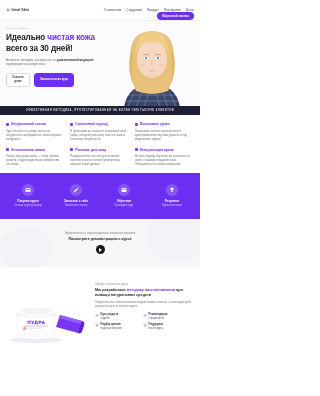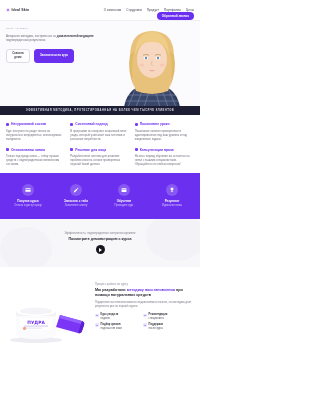--- a/index.html
+++ b/index.html
@@ -208,20 +208,24 @@
         <path d="M51 34.2 q3-1.6 6 0" stroke="#b9905a" stroke-width=".7" fill="none"></path>
 
         <path d="M48 40 q-1.4 4 .6 5" stroke="#e0b094" stroke-width=".7" fill="none"></path>
         <path d="M44.5 49 q3.5 2.6 7 0 q-3.5 1-7 0z" fill="#d98a86"></path>
         <ellipse cx="38" cy="44" rx="2.4" ry="1.5" fill="#f6bfae" opacity=".6"></ellipse>
         <ellipse cx="58" cy="44" rx="2.4" ry="1.5" fill="#f6bfae" opacity=".6"></ellipse>
       </svg>
     </div>
     <div class="hero-inner">
       <div class="eyebrow">Skin Academy</div>
+      <div class="hero-title">
+        <span>Идеально </span><span class="accent">чистая кожа</span><br>
+        <span>всего за 30 дней!</span>
+      </div>
       <div class="hero-sub">
         <span>Авторская методика, построенная на</span>
         <b>доказательной медицине</b>
         <span class="ln2">подтвержденных результатах</span>
       </div>
       <div class="hero-btns">
         <div class="btn btn-outline">Скачать
 демо</div>
         <div class="btn btn-primary">Записаться на курс</div>
       </div>

